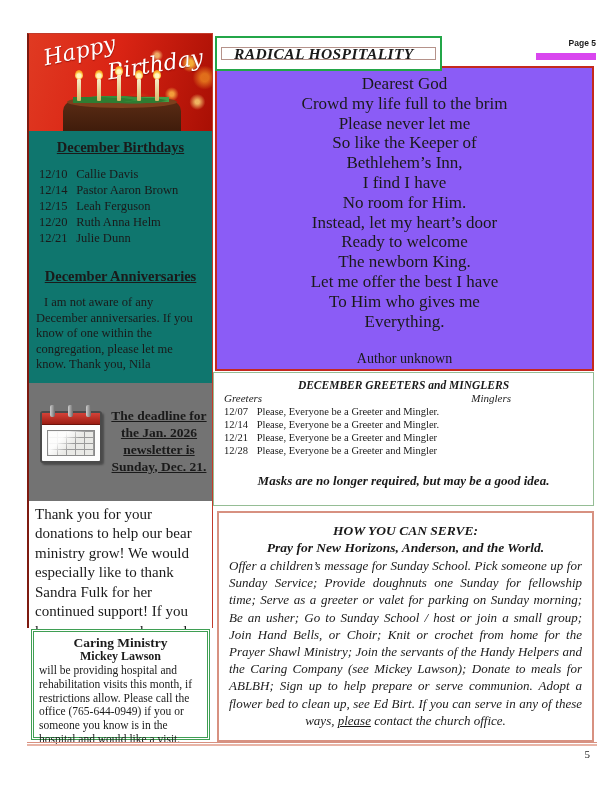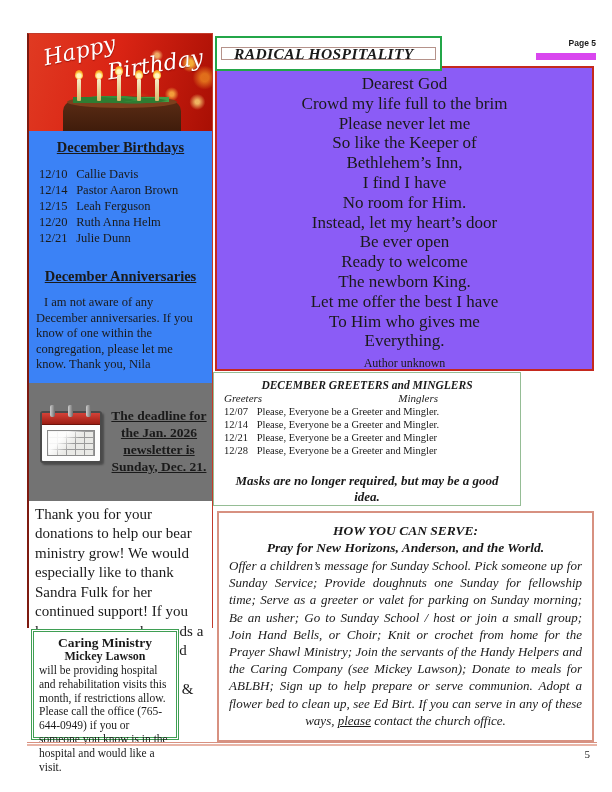--- a/index.html
+++ b/index.html
@@ -38,21 +38,21 @@
       radial-gradient(ellipse at 62% 55%, #2e7d32 0 36%, transparent 42%),
       radial-gradient(ellipse at 85% 45%, #43a047 0 32%, transparent 40%);
   }
   .candle { position: absolute; bottom: 30px; width: 4px; height: 22px;
     background: linear-gradient(#f7ecc8, #d9b96a); border-radius: 1px; }
   .candle::after { content:""; position: absolute; left: -2px; top: -9px; width: 8px; height: 9px;
     border-radius: 50% 50% 50% 50% / 60% 60% 40% 40%;
     background: radial-gradient(circle at 50% 65%, #fff7c0 0 2px, #ffb52e 4px, #f07a10 100%); }
   .c1{left:48px} .c2{left:68px} .c3{left:88px;height:26px} .c4{left:108px} .c5{left:126px}
 
-  .gray-info { width: 100%; background: #3b82f6; padding: 8px 6px 10px; }
+  .gray-info { width: 100%; background: #0f766e; padding: 8px 6px 10px; }
   .sec-title { text-align: center; font-weight: bold; font-size: 14.5px;
     text-decoration: underline; margin-bottom: 10px; }
   .bday-row { font-size: 12.5px; line-height: 16px; padding-left: 4px; }
   .bday-row .d { display: inline-block; width: 34px; }
   .anniv-title { margin-top: 22px; }
   .anniv-text { font-size: 12.5px; line-height: 15.5px; text-indent: 8px; padding: 0 1px; }
 
   .deadline-sec { position: relative; height: 118px; background: #737373; }
   .cal { position: absolute; left: 11px; top: 22px; width: 62px; height: 58px; }
   .cal .ring { position: absolute; top: 0; width: 5px; height: 12px; border-radius: 2px;
@@ -66,43 +66,43 @@
       linear-gradient(135deg, rgba(255,255,255,.9) 0 30%, transparent 55%),
       repeating-linear-gradient(to right, #9a9a9a 0 1px, transparent 1px 9px),
       repeating-linear-gradient(to bottom, #9a9a9a 0 1px, transparent 1px 6px); }
   .deadline-text { position: absolute; left: 78px; top: 24px; width: 104px;
     font-size: 13.5px; font-weight: bold; text-decoration: underline;
     text-align: center; line-height: 17px; }
 
   .thanks-sec { padding: 4px 6px 0 6px; font-size: 15px; line-height: 19.5px; }
   .thanks-sec .sig { display: block; }
 
-  .caring-box { position: absolute; left: 31px; top: 629px; width: 148px; height: 111px;
+  .caring-box { position: absolute; left: 31px; top: 629px; width: 179px; height: 111px;
     border: 3px double #3f9e53; background: #fff; padding: 3px 5px; }
   .caring-title { text-align: center; font-weight: bold; font-size: 13.5px; line-height: 15px; }
   .caring-name { text-align: center; font-weight: bold; font-size: 12px; line-height: 13px; }
   .caring-text { font-size: 11.5px; line-height: 13.8px; margin-top: 1px; }
 
   
   .rh-header { position: absolute; left: 215px; top: 36px; width: 227px; height: 35px;
     border: 2px solid #23a648; background: #fff; z-index: 3; padding: 9px 4px; }
   .rh-header .inner { width: 100%; height: 100%; border: 1px solid #b5928a;
     display: flex; align-items: center; padding-left: 12px; }
   .rh-header .title { font-weight: bold; font-style: italic; font-size: 15.5px; letter-spacing: .4px; }
 
   .page-label { position: absolute; left: 536px; top: 38px; width: 60px;
     font-family: "Liberation Sans", sans-serif; font-weight: bold; font-size: 8.5px;
     text-align: right; padding-bottom: 5px; border-bottom: 7px solid #d946ef; }
 
   .poem-box { position: absolute; left: 215px; top: 66px; width: 379px; height: 305px;
     border: 2px solid #c5291e; background: #8b5cf6; z-index: 1; padding-top: 6px; }
   .poem-line { text-align: center; font-size: 17px; line-height: 19.8px; }
-  .poem-credit { text-align: center; font-size: 12px; margin-top: 5px; }
-
-  .greeters-box { position: absolute; left: 213px; top: 372px; width: 308px; height: 134px;
+  .poem-credit { text-align: center; font-size: 14px; margin-top: 20px; }
+
+  .greeters-box { position: absolute; left: 213px; top: 372px; width: 381px; height: 134px;
     border: 1px solid #95bd95; background: #fff; padding: 6px 10px 0; }
   .greeters-title { text-align: center; font-weight: bold; font-style: italic; font-size: 11.5px; }
   .greeters-labels { display: flex; justify-content: space-between; font-style: italic;
     font-size: 11px; padding-right: 72px; line-height: 14px; }
   .greeter-row { font-size: 10.5px; line-height: 13px; }
   .greeter-row .d { display: inline-block; width: 30px; }
   .masks-note { text-align: center; font-weight: bold; font-style: italic; font-size: 13px; margin-top: 16px; }
 
   .serve-box { position: absolute; left: 217px; top: 511px; width: 377px; height: 231px;
     border: 2px solid #d79181; background: #fff; padding: 9px 10px 0; }
@@ -198,21 +198,20 @@
 
 <div class="poem-box">
   <div class="poem-line">Dearest God</div>
   <div class="poem-line">Crowd my life full to the brim</div>
   <div class="poem-line">Please never let me</div>
   <div class="poem-line">So like the Keeper of</div>
   <div class="poem-line">Bethlehem’s Inn,</div>
   <div class="poem-line">I find I have</div>
   <div class="poem-line">No room for Him.</div>
   <div class="poem-line">Instead, let my heart’s door</div>
-  <div class="poem-line">Be ever open</div>
   <div class="poem-line">Ready to welcome</div>
   <div class="poem-line">The newborn King.</div>
   <div class="poem-line">Let me offer the best I have</div>
   <div class="poem-line">To Him who gives me</div>
   <div class="poem-line">Everything.</div>
   <div class="poem-credit">Author unknown</div>
 </div>
 
 <div class="greeters-box">
   <div class="greeters-title">DECEMBER GREETERS and  MINGLERS</div>

